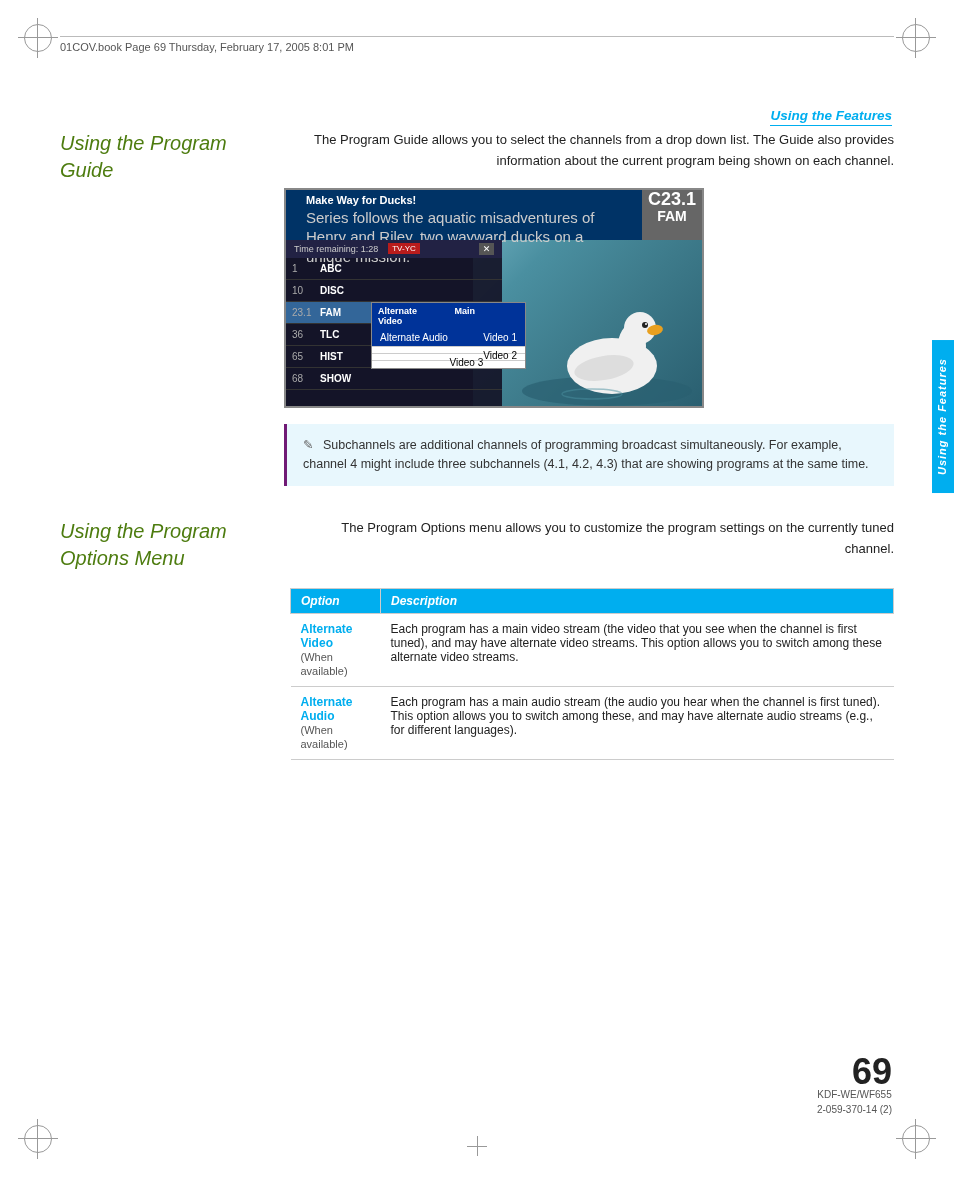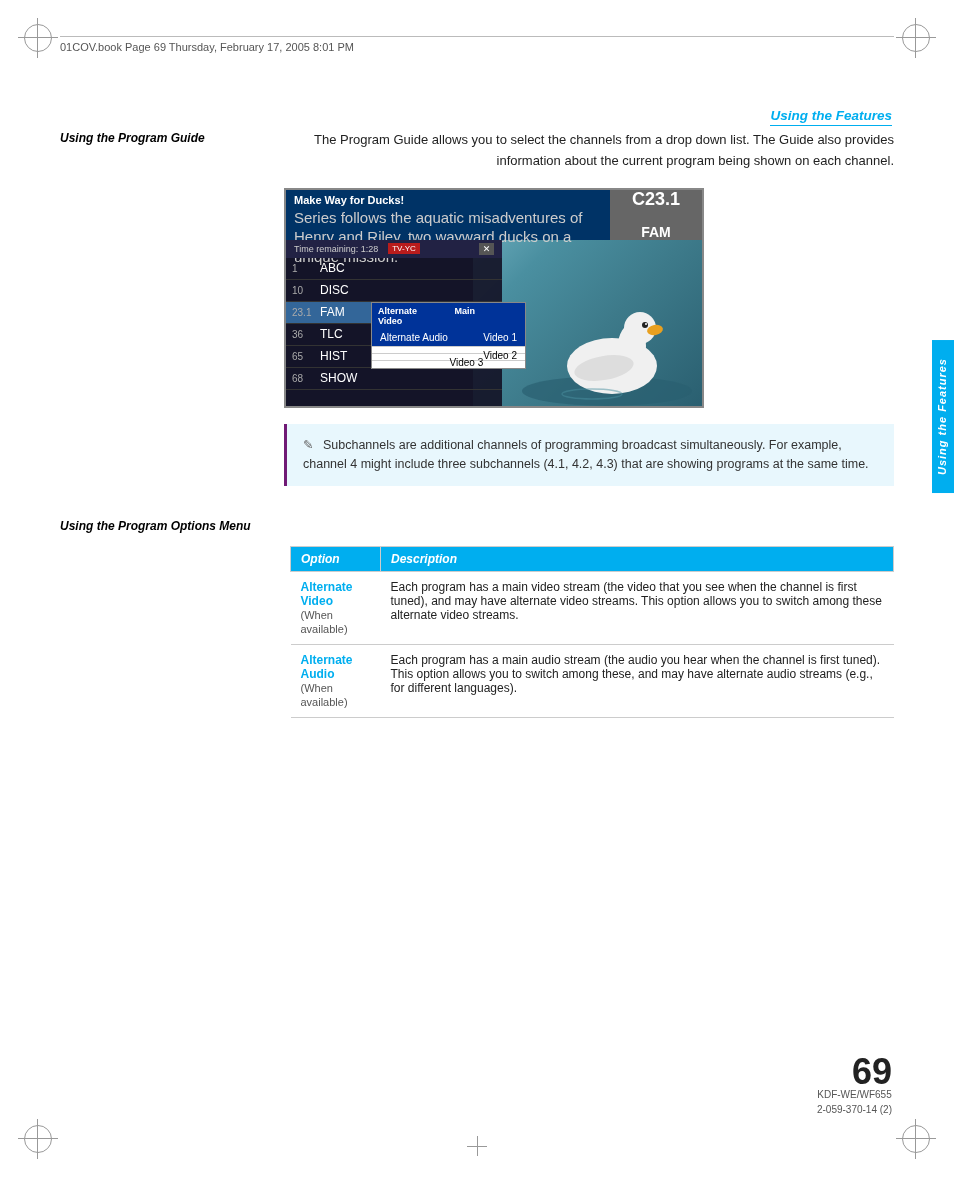--- a/index.html
+++ b/index.html
@@ -102,24 +102,24 @@
       gap: 24px;
       margin-bottom: 30px;
     }
 
     .section-left {
       width: 200px;
       flex-shrink: 0;
     }
 
     .section-title {
-      font-weight: bold;
+      font-weight: normal;
       font-style: italic;
-      font-size: 12px;
-      color: #000000;
+      font-size: 20px;
+      color: #4d7c0f;
       line-height: 1.35;
       margin-bottom: 8px;
     }
 
     .section-right {
       flex: 1;
     }
 
     .section-desc {
       font-size: 13px;
@@ -159,42 +159,42 @@
     .guide-top-bar {
       position: absolute;
       top: 0; left: 0; right: 0;
       height: 50px;
       background: #003366;
       display: flex;
       align-items: stretch;
     }
     .guide-title-area {
       flex: 1;
-      padding: 4px 8px;
+      padding: 4px 20px;
       border-radius: 12px;
     }
     .guide-show-title {
       color: #fff;
       font-weight: bold;
       font-size: 11px;
     }
     .guide-show-desc {
       color: #ccc;
       font-size: 15px;
       line-height: 1.3;
       margin-top: 2px;
     }
     .guide-channel-badge {
       background: #666;
       color: #fff;
-      width: 92px;
+      width: 60px;
       display: flex;
       flex-direction: column;
       align-items: center;
-      justify-content: space-between;
+      justify-content: flex-start;
       font-weight: bold;
     }
     .guide-channel-num {
       font-size: 18px;
       line-height: 1;
     }
     .guide-channel-name {
       font-size: 14px;
     }
 
@@ -245,22 +245,22 @@
     .guide-channel-row.active {
       background: #336699;
     }
     .ch-num {
       width: 28px;
       color: #aaa;
       font-size: 10px;
     }
     .ch-name {
       color: #fff;
-      font-size: 12px;
-      font-weight: normal;
+      font-size: 10px;
+      font-weight: bold;
     }
 
     
     .guide-submenu {
       position: absolute;
       top: 112px;
       left: 85px;
       background: #fff;
       border: 1px solid #888;
       width: 155px;
@@ -530,20 +530,21 @@
         <span>Subchannels are additional channels of programming broadcast simultaneously. For example, channel 4 might include three subchannels (4.1, 4.2, 4.3) that are showing programs at the same time.</span>
       </div>
     </div>
   </div>
 
   <div class="section-options">
     <div class="section-left">
       <div class="section-title">Using the Program Options Menu</div>
     </div>
     <div class="section-right">
+      <p class="section-desc">The Program Options menu allows you to customize the program settings on the currently tuned channel.</p>
 
       <table class="options-table">
         <thead>
           <tr>
             <th>Option</th>
             <th>Description</th>
           </tr>
         </thead>
         <tbody>
           <tr>

